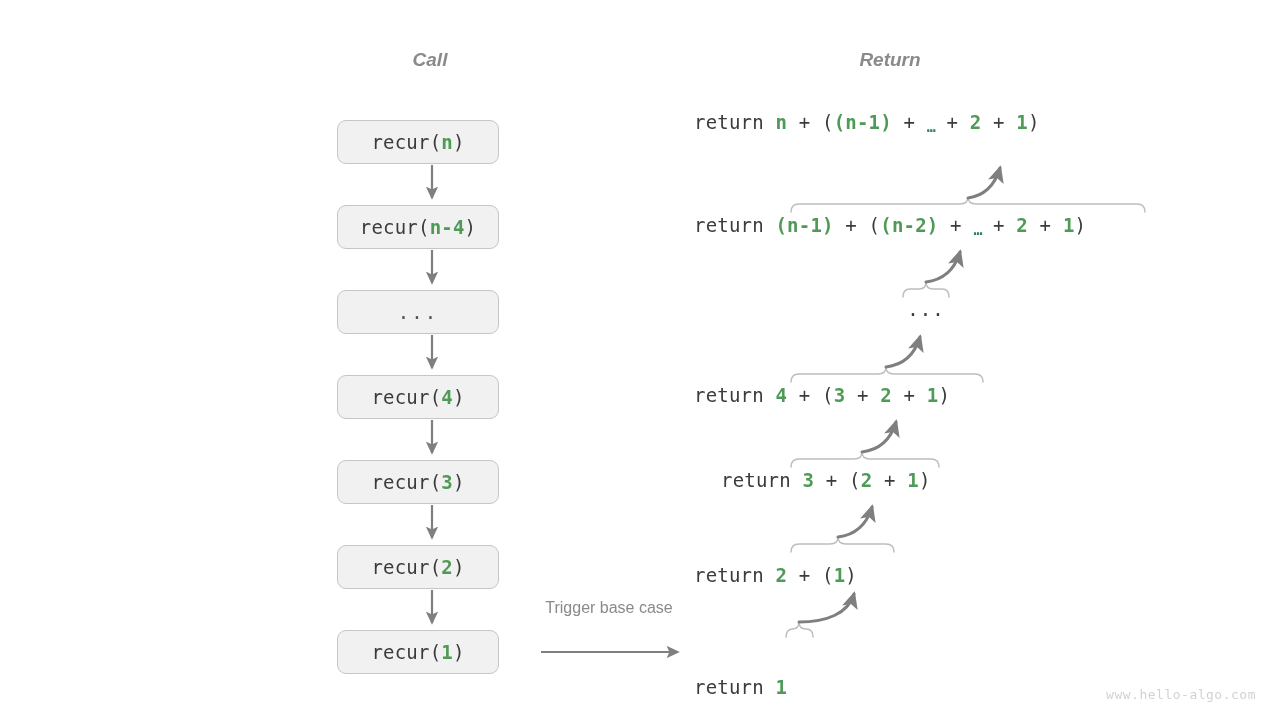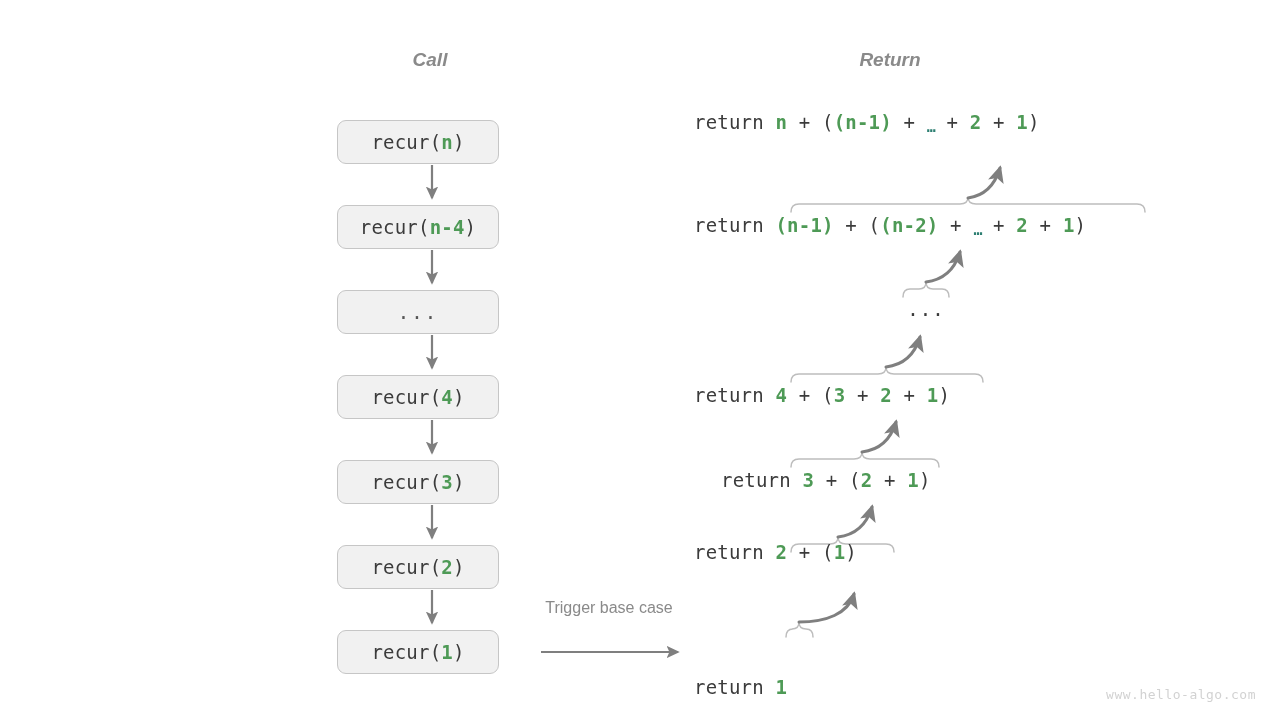--- a/index.html
+++ b/index.html
@@ -208,21 +208,21 @@
         <span class="arg">1</span>
         <span>)</span>
       </div>
     </div>
 
   <div id="return-list">
       <div class="ret-row" style="left: 694px; top: 111px;"><span class="kw">return </span><span class="g">n</span><span class="kw"> + (</span><span class="g">(n-1)</span><span class="kw"> + </span><span class="el">…</span><span class="kw"> + </span><span class="g">2</span><span class="kw"> + </span><span class="g">1</span><span class="kw">)</span></div>
       <div class="ret-row" style="left: 694px; top: 214px;"><span class="kw">return </span><span class="g">(n-1)</span><span class="kw"> + (</span><span class="g">(n-2)</span><span class="kw"> + </span><span class="el">…</span><span class="kw"> + </span><span class="g">2</span><span class="kw"> + </span><span class="g">1</span><span class="kw">)</span></div>
       <div class="ret-row" style="left: 694px; top: 384px;"><span class="kw">return </span><span class="g">4</span><span class="kw"> + (</span><span class="g">3</span><span class="kw"> + </span><span class="g">2</span><span class="kw"> + </span><span class="g">1</span><span class="kw">)</span></div>
       <div class="ret-row" style="left: 694px; top: 469px; margin-left: 27px;"><span class="kw">return </span><span class="g">3</span><span class="kw"> + (</span><span class="g">2</span><span class="kw"> + </span><span class="g">1</span><span class="kw">)</span></div>
-      <div class="ret-row" style="left: 694px; top: 541px;"><span class="kw">return </span><span class="g">2</span><span class="kw"> + (</span><span class="g">1</span><span class="kw">)</span></div>
+      <div class="ret-row" style="left: 694px; top: 564px;"><span class="kw">return </span><span class="g">2</span><span class="kw"> + (</span><span class="g">1</span><span class="kw">)</span></div>
       <div class="ret-row" style="left: 694px; top: 676px;"><span class="kw">return </span><span class="g">1</span></div>
     </div>
 
   <div class="mid-dots" style="left:926px; top:298px;">...</div>
 
   <div class="trigger-label" style="left:609px; top:599px;">Trigger base case</div>
 
   <div class="watermark">www.hello-algo.com</div>
 
 </div>

